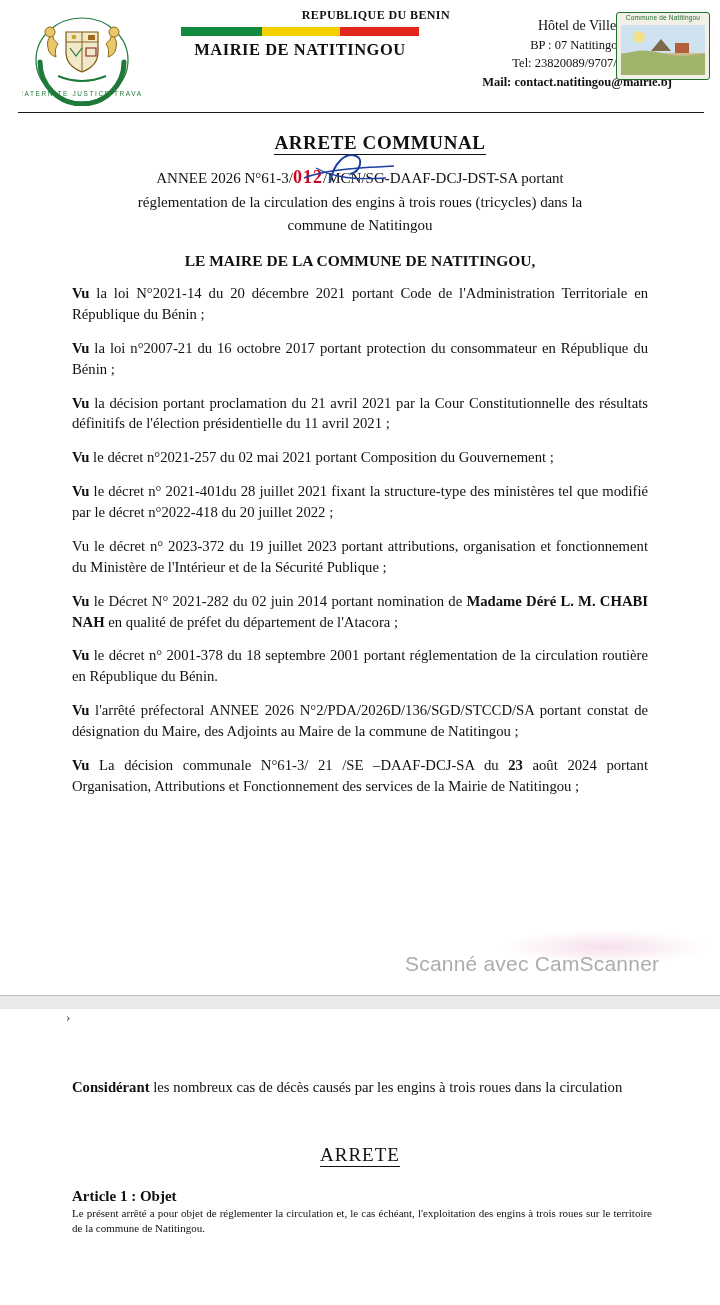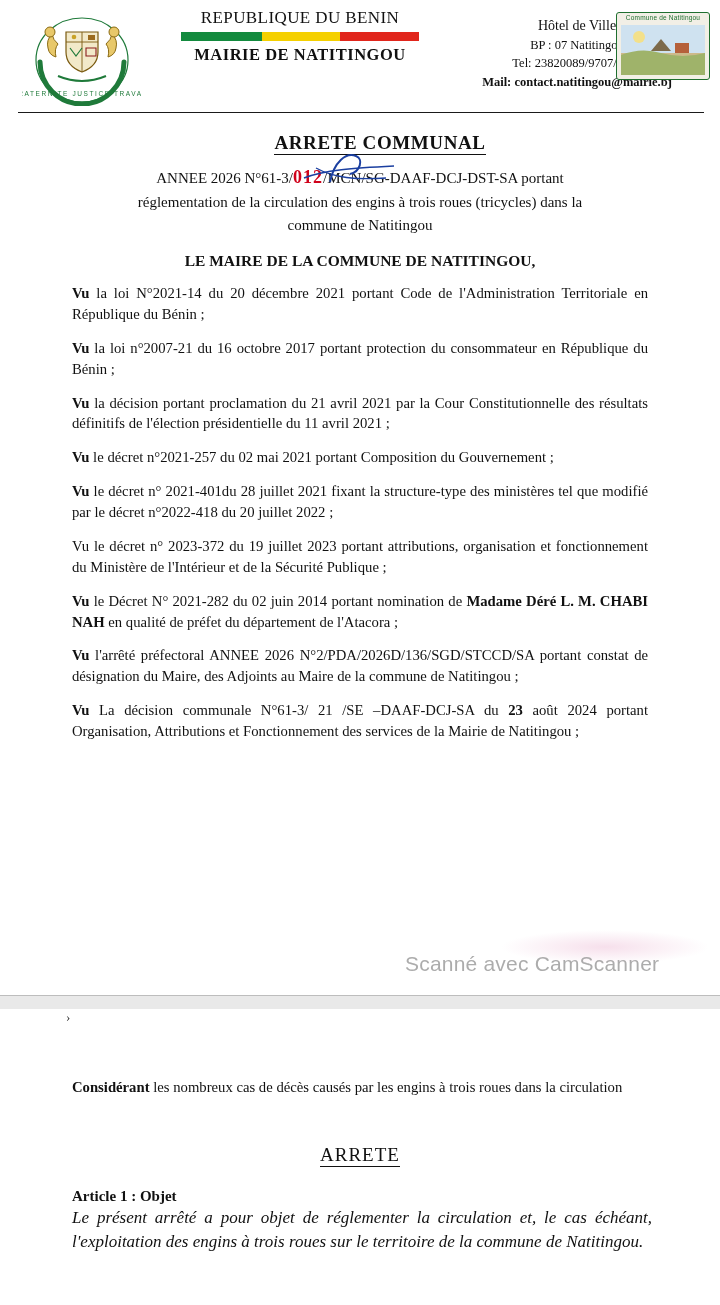--- a/index.html
+++ b/index.html
@@ -42,23 +42,24 @@
   .crest svg { display: block; }
 
   .head-center {
     position: absolute;
     left: 150px;
     top: 8px;
     width: 300px;
     text-align: center;
   }
   .head-line1 {
-    font-weight: normal;
-    font-size: 17px;
+    font-weight: bold;
+    font-size: 12px;
     letter-spacing: 0.4px;
+    text-align: right;
   }
   .flag {
     width: 238px;
     height: 9px;
     margin: 4px auto 4px auto;
     display: block;
   }
   .flag span { display: block; height: 100%; float: left; }
   .flag .green  { width: 34%; background: #138a3e; }
   .flag .yellow { width: 33%; background: #f5d000; }
@@ -244,24 +245,23 @@
     margin-top: 46px;
   }
   .arrete-head .ttl { border-bottom: 1.8px solid #111; padding-bottom: 1px; }
   .art-title {
     margin: 22px 72px 0 72px;
     font-weight: bold;
     font-size: 15px;
   }
   .art-body {
     margin: 1px 68px 0 72px;
-    font-size: 17px;
+    font-size: 11px;
     line-height: 1.42;
     text-align: justify;
-    font-style: italic;
   }
 </style>
 </head>
 <body>
 
 <div class="page1">
 
   <div class="letterhead">
 
     <div class="crest">
@@ -335,20 +335,21 @@
 
     <div class="subtitle">LE MAIRE DE LA COMMUNE DE NATITINGOU,</div>
 
     <div class="para"><b>Vu</b><span> la loi N°2021-14 du 20 décembre 2021 portant Code de l'Administration Territoriale en République du Bénin ;</span></div>
     <div class="para"><b>Vu</b><span> la loi n°2007-21 du 16 octobre 2017 portant protection du consommateur en République du Bénin ;</span></div>
     <div class="para"><b>Vu</b><span> la décision portant proclamation du 21 avril 2021 par la Cour Constitutionnelle des résultats définitifs de l'élection présidentielle du 11 avril 2021 ;</span></div>
     <div class="para"><b>Vu</b><span> le décret n°2021-257 du 02 mai 2021 portant Composition du Gouvernement ;</span></div>
     <div class="para"><b>Vu</b><span> le décret n° 2021-401du 28 juillet 2021 fixant la structure-type des ministères tel que modifié par le décret n°2022-418 du 20 juillet 2022 ;</span></div>
     <div class="para"><span>Vu</span><span> le décret n° 2023-372     du 19 juillet 2023 portant attributions, organisation et fonctionnement du Ministère de l'Intérieur et de la Sécurité Publique ;</span></div>
     <div class="para"><b>Vu</b><span> le Décret N° 2021-282 du 02 juin 2014 portant nomination de </span><b>Madame Déré L. M. CHABI NAH</b><span> en qualité de préfet du département de l'Atacora ;</span></div>
+    <div class="para"><b>Vu</b><span> le décret n° 2001-378 du 18 septembre 2001 portant réglementation de la circulation routière en République du Bénin.</span></div>
     <div class="para"><b>Vu</b><span> l'arrêté préfectoral ANNEE 2026 N°2/PDA/2026D/136/SGD/STCCD/SA portant constat de désignation du Maire, des Adjoints au Maire de la commune de Natitingou ;</span></div>
     <div class="para"><b>Vu</b><span> La décision communale N°61-3/ 21 /SE –DAAF-DCJ-SA du </span><b>23</b><span> août 2024 portant Organisation, Attributions et Fonctionnement des services de la Mairie de Natitingou ;</span></div>
   </div>
 
   <div class="pink-smudge"></div>
   <div class="scan-watermark">Scanné avec CamScanner</div>
 </div>
 
 <div class="page-gap"></div>
 

